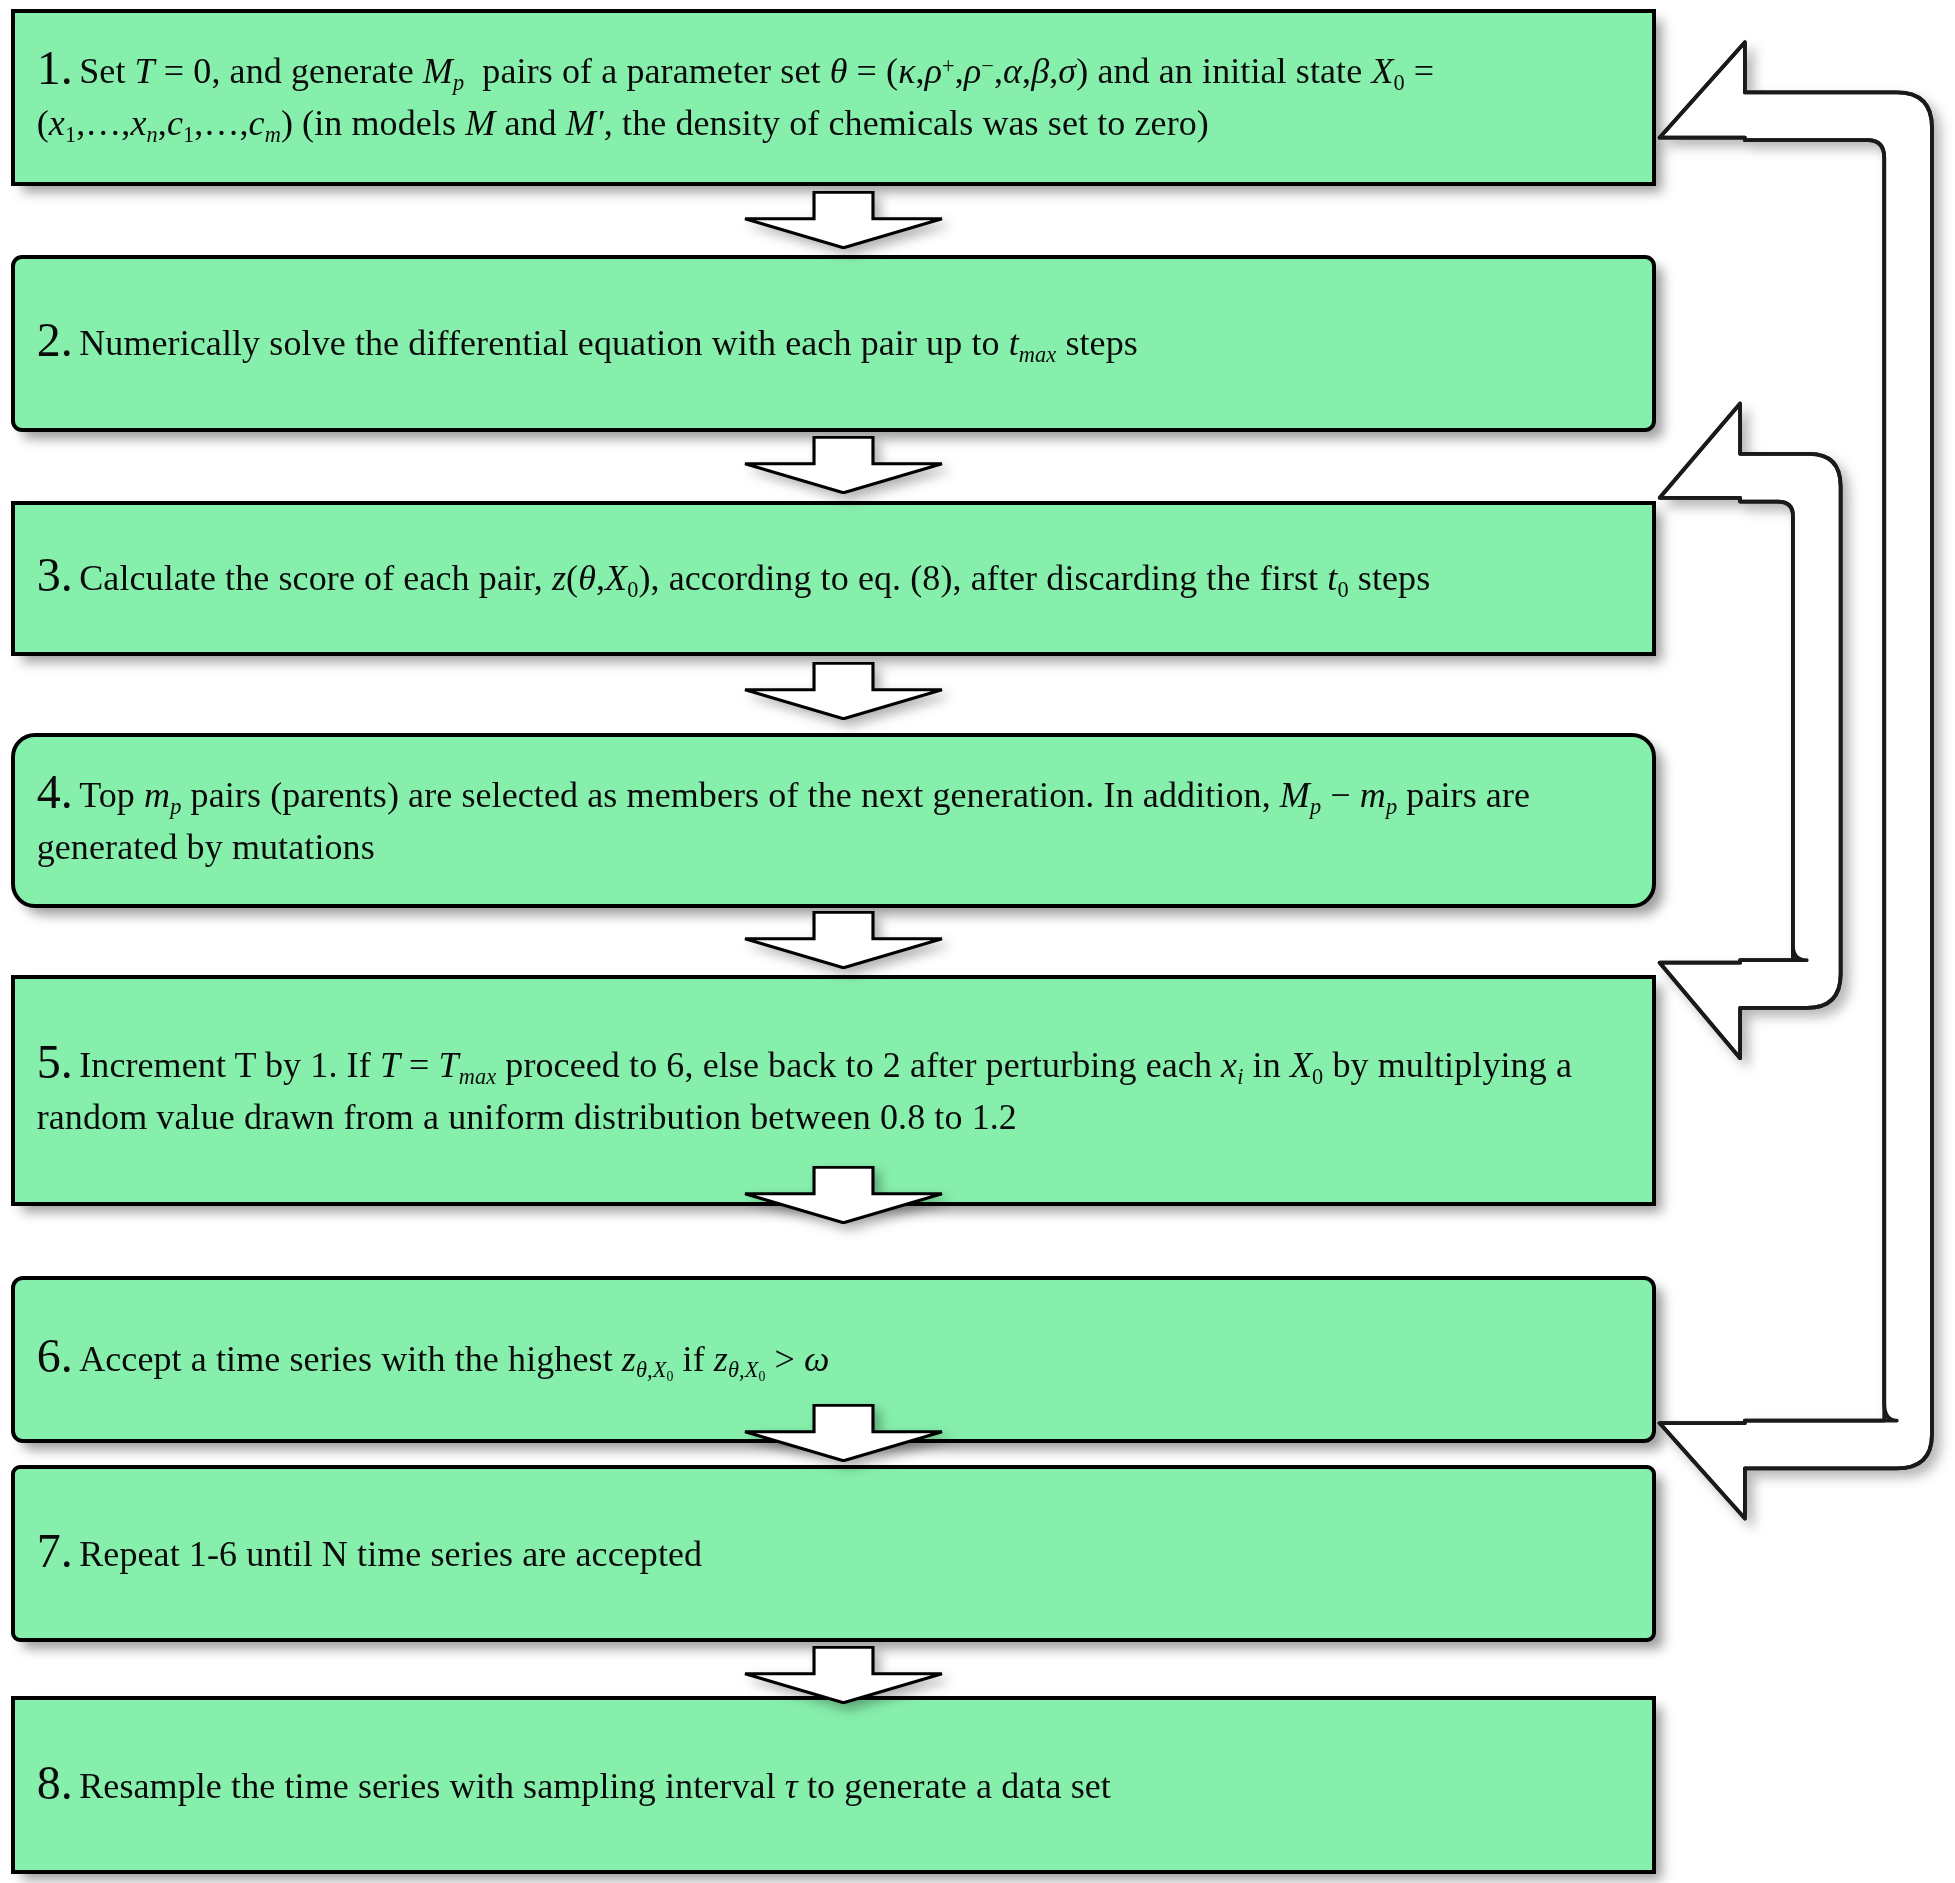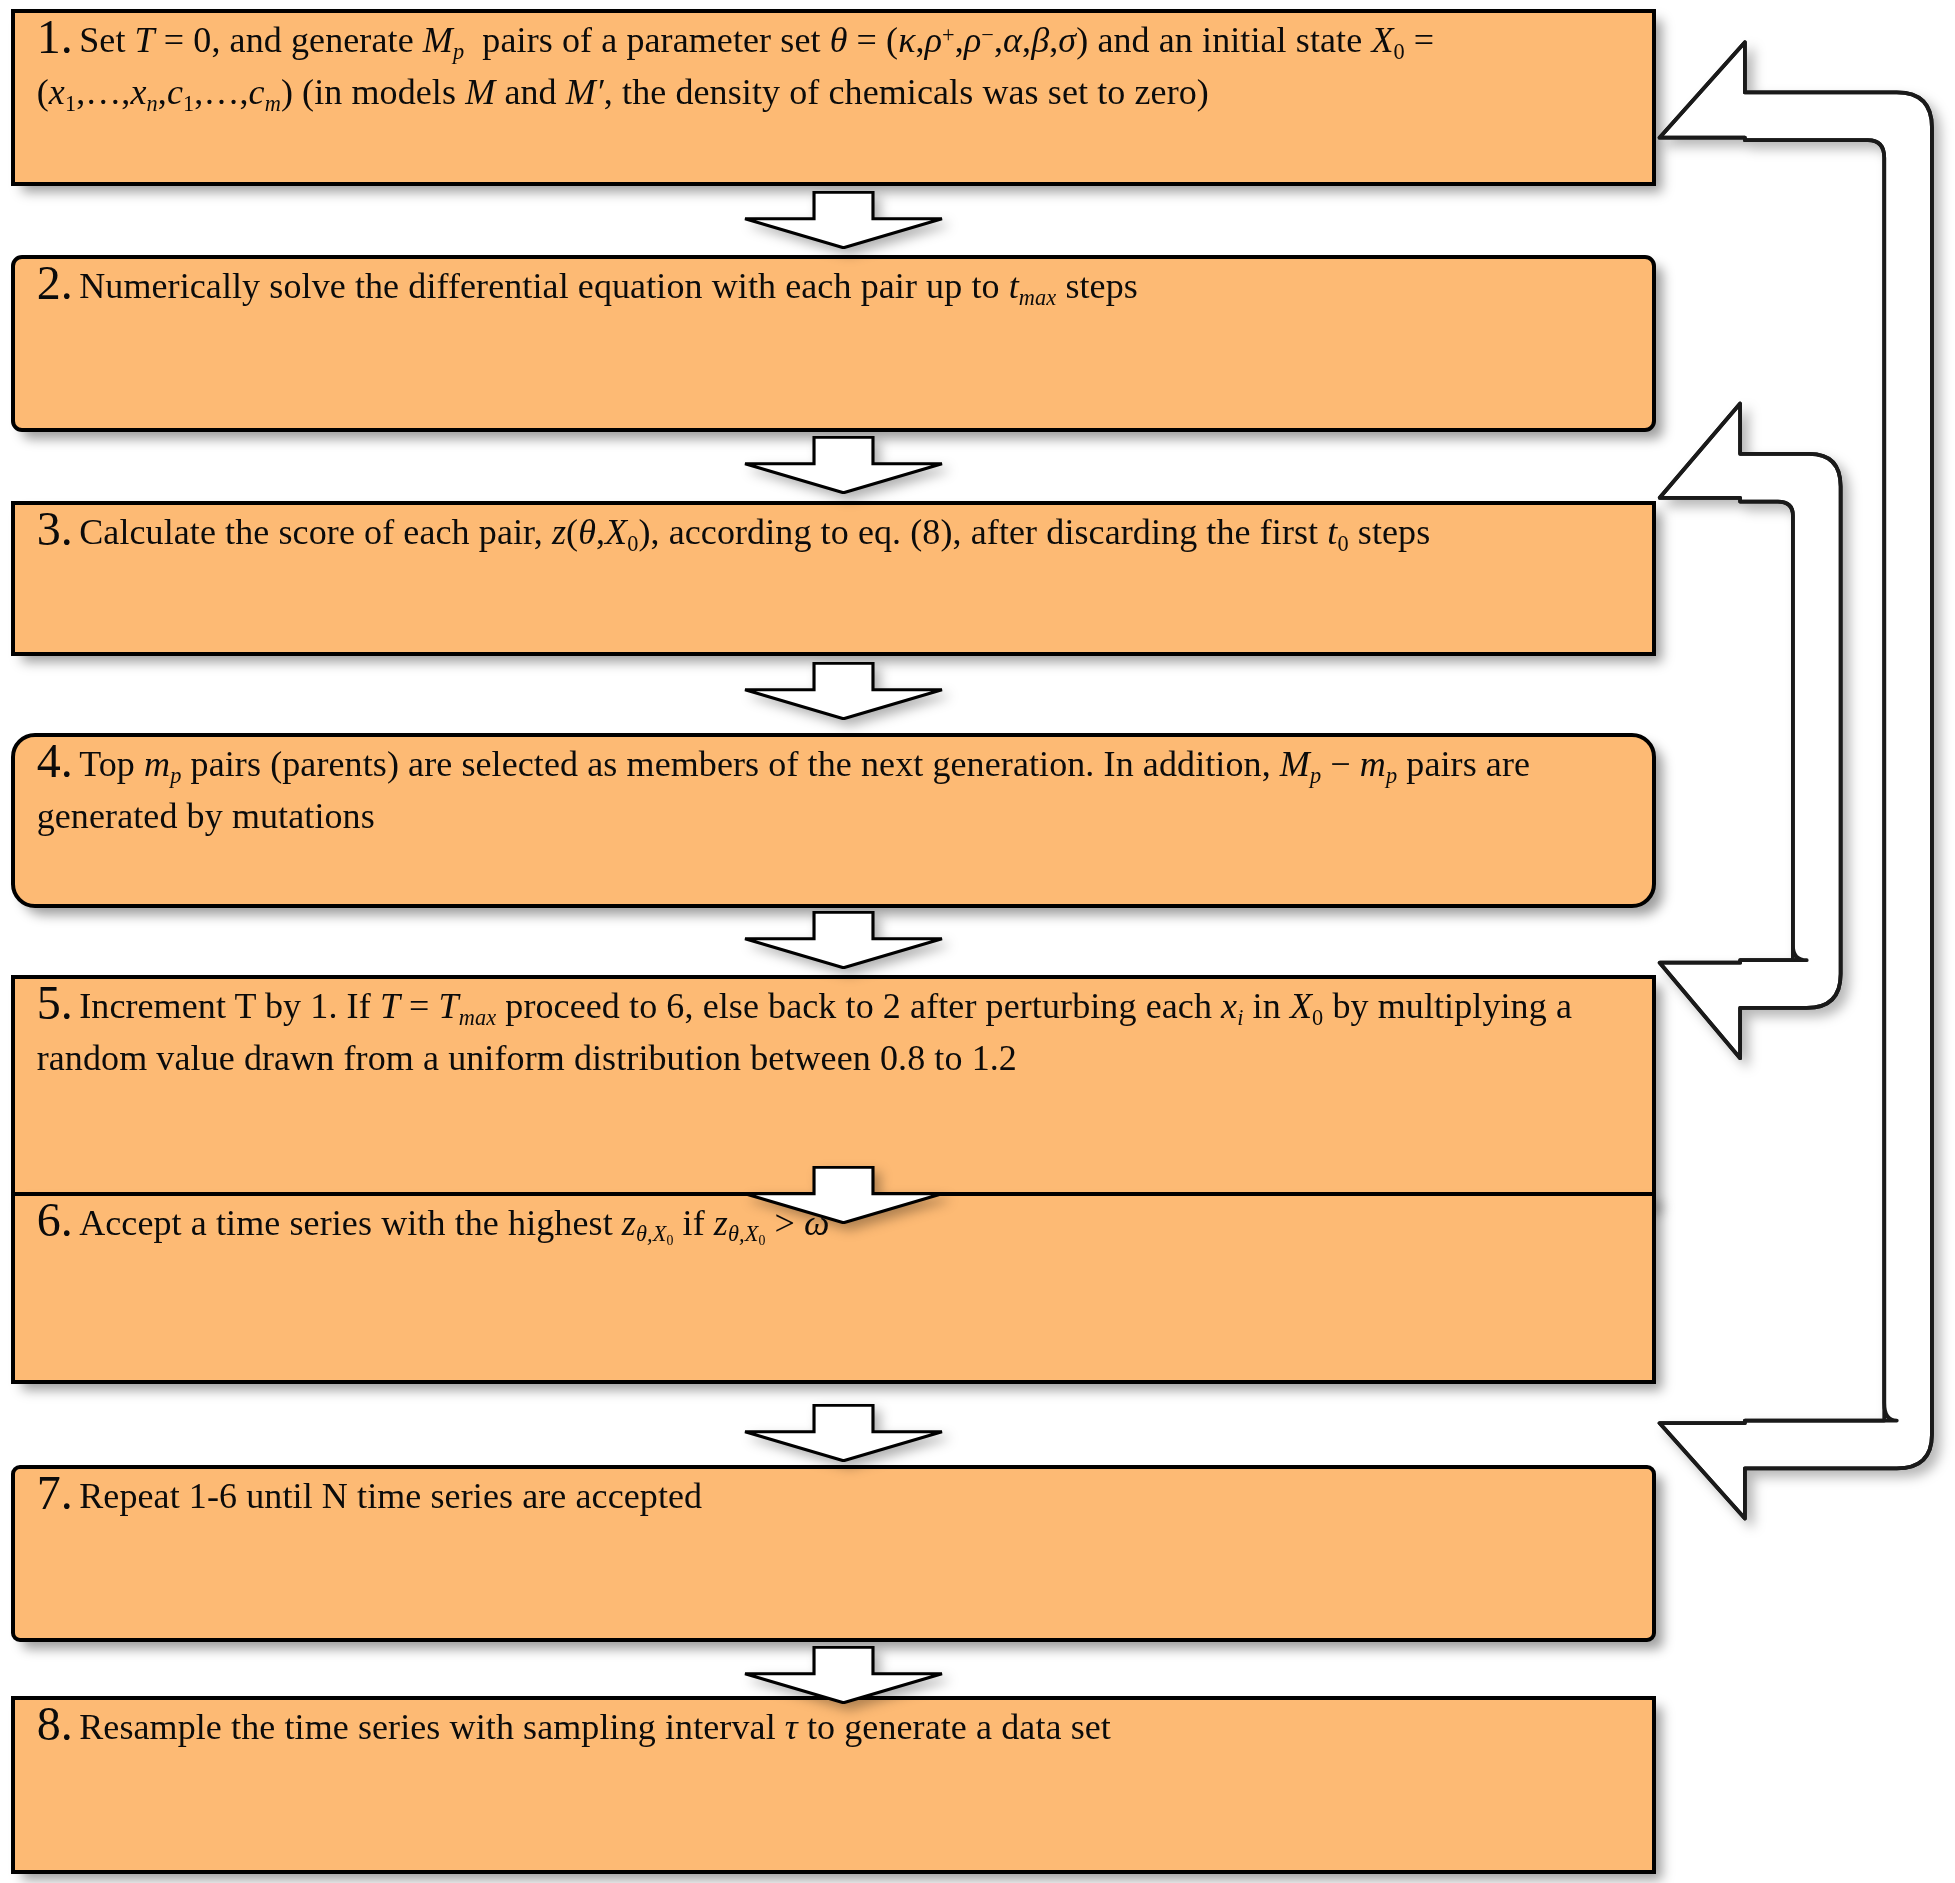--- a/index.html
+++ b/index.html
@@ -17,25 +17,25 @@
     background: #ffffff;
     overflow: hidden;
   }
 
   
   .step-box {
     position: absolute;
     left: 11.3px;
     width: 1645px;
     box-sizing: border-box;
-    background: #fdba74;
+    background: #86efac;
     border: 4.4px solid #000000;
     box-shadow: 8.8px 8.8px 11.3px -2.5px rgba(0,0,0,0.38);
     display: flex;
-    align-items: flex-start;
+    align-items: center;
   }
   .step-text {
     padding: 0 19px 0 21.4px;
     font-size: 36px;
     line-height: 1.42;
     color: #0b0b0b;
     letter-spacing: 0.1px;
   }
   .step-num {
     font-size: 48px;
@@ -59,21 +59,21 @@
     vertical-align: 0.42em;
     font-style: normal;
   }
 
   
   #box1 { top: 8.8px;   height: 177px; }
   #box2 { top: 255px;  height: 177px; border-radius: 11px; }
   #box3 { top: 501px;  height: 155px; }
   #box4 { top: 733px; height: 175px; border-radius: 24px; }
   #box5 { top: 975px; height: 231px; }
-  #box6 { top: 1192px; height: 192px; }
+  #box6 { top: 1276px; height: 167px; border-radius: 12px; }
   #box7 { top: 1465px; height: 177px; border-radius: 9px; }
   #box8 { top: 1696px; height: 178px; }
 
   
   .down-arrow {
     position: absolute;
     left: 740px;
     width: 207px;
     height: 58px;
     filter: drop-shadow(6.3px 6.3px 5.7px rgba(0,0,0,0.30));

